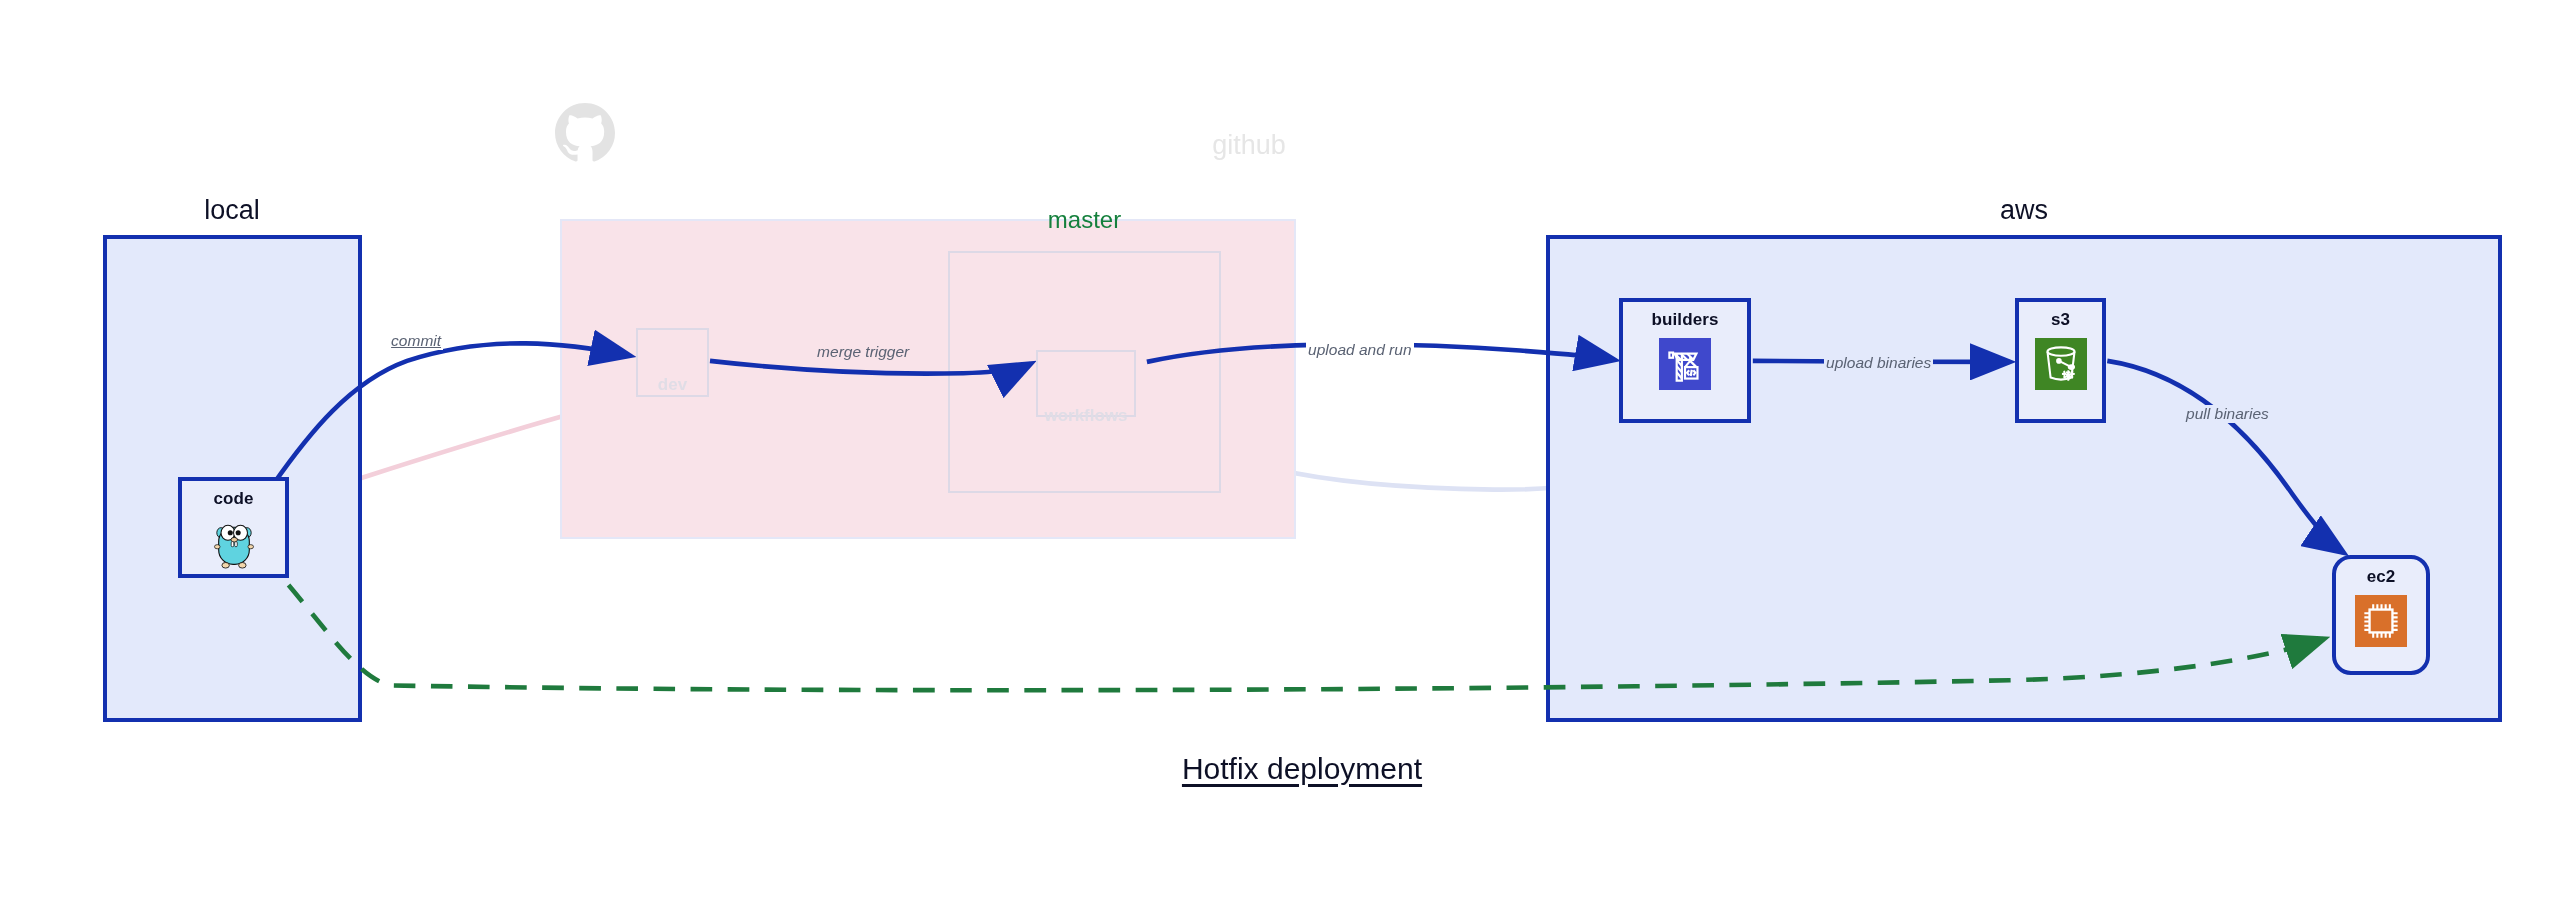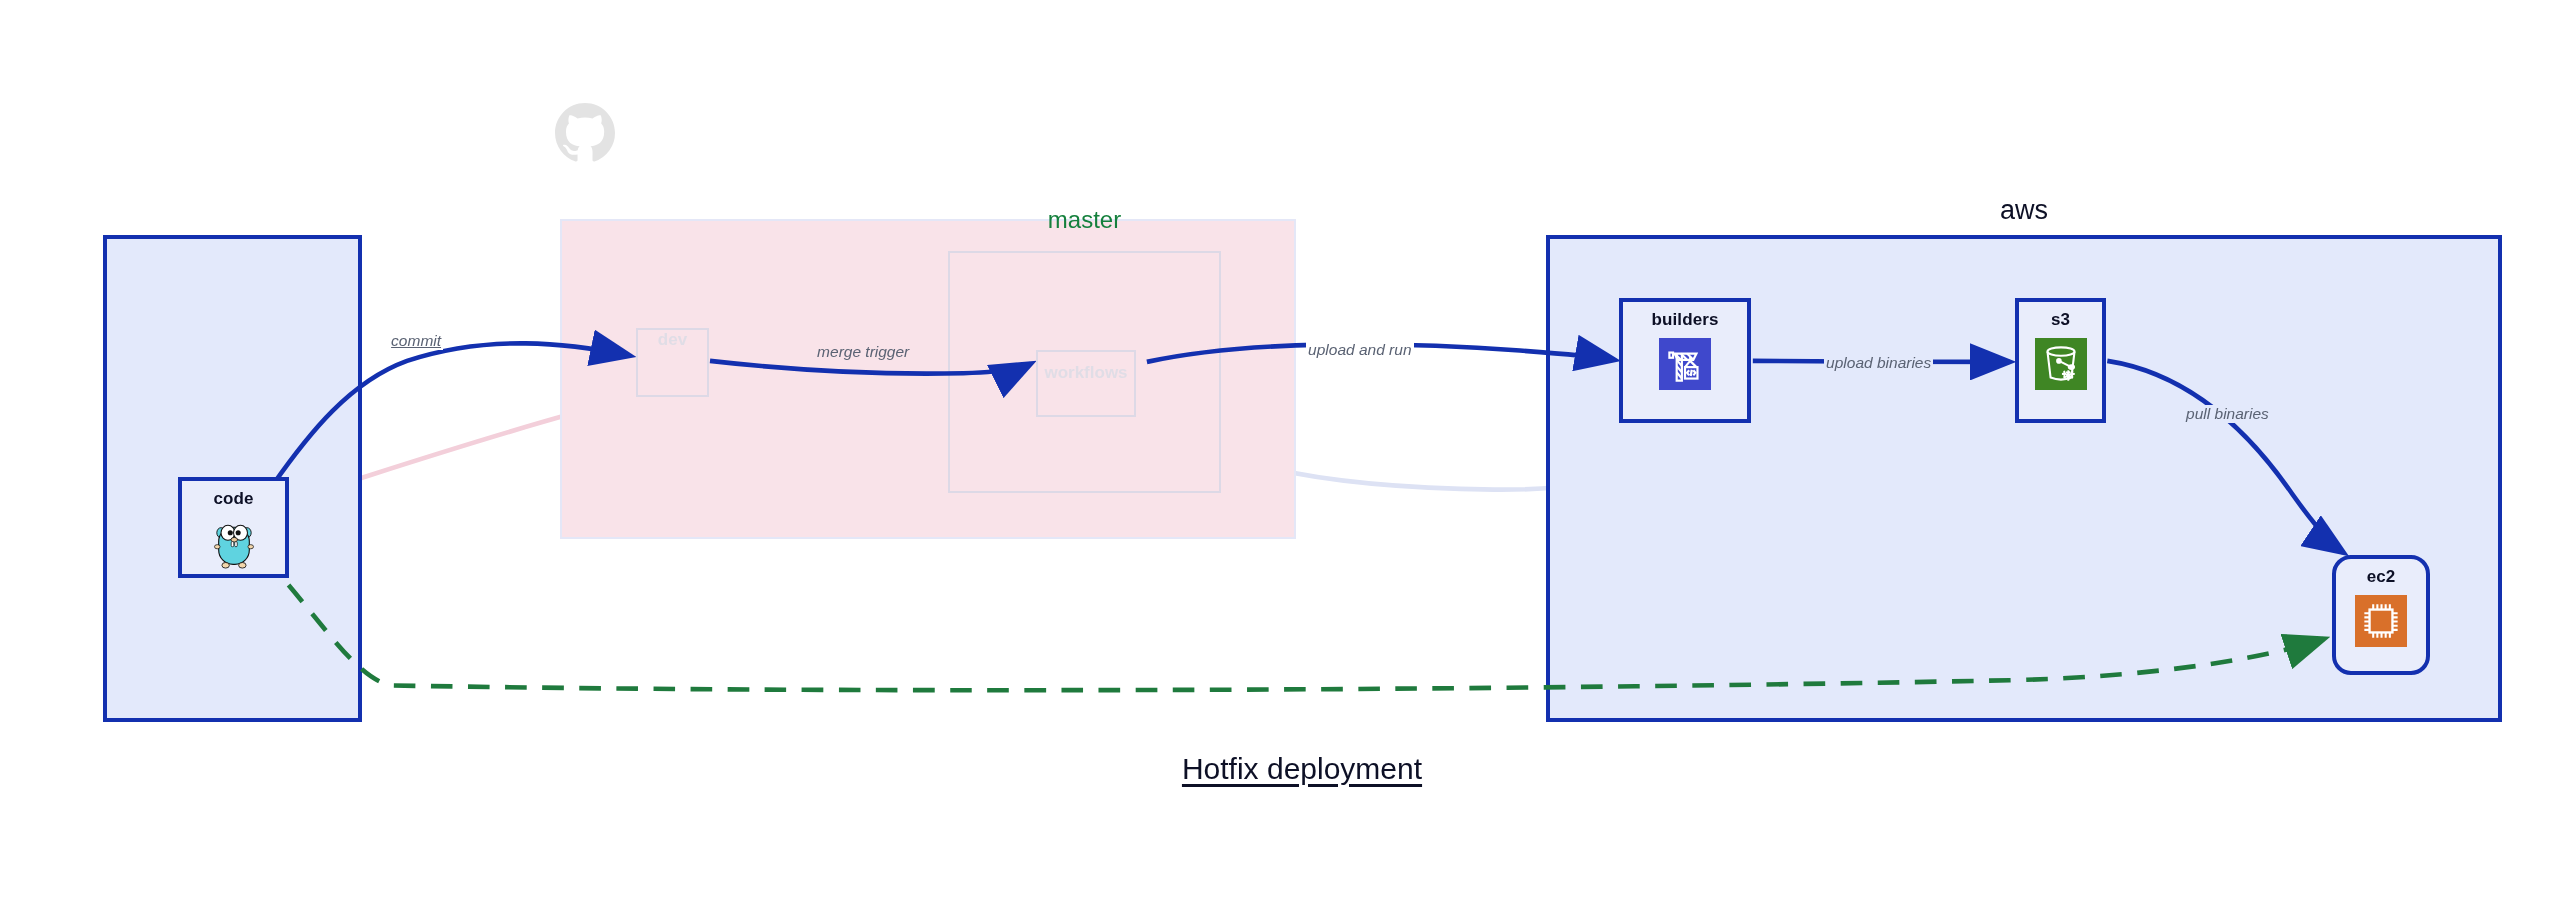--- a/index.html
+++ b/index.html
@@ -29,21 +29,21 @@
         font-family:"Liberation Sans",sans-serif;letter-spacing:0.1px;}
   .node .nicon{margin-top:8.2px;}
 
   .node-code{left:178px;top:477px;width:111px;height:101px;}
   .node-builders{left:1619px;top:298px;width:132px;height:125px;}
   .node-s3{left:2015px;top:298px;width:91px;height:125px;text-align:right;}
   .node-ec2{left:2332px;top:555px;width:98px;height:120px;border-radius:19px;}
 
   .ghost{position:absolute;box-sizing:border-box;z-index:4;
          background:transparent;border:2.1px solid #ddd9e6;
-         display:flex;align-items:flex-start;justify-content:center;}
+         display:flex;align-items:flex-end;justify-content:center;}
   .ghost .glabel{font-size:17px;font-weight:bold;color:#e0dde6;
          font-family:"Liberation Sans",sans-serif;}
   .node-dev{left:636px;top:328px;width:73px;height:69px;}
   .node-workflows{left:1036px;top:350px;width:100px;height:67px;}
   .node-workflows .glabel{transform:translateY(11.3px);}
 
   .octocat{position:absolute;left:555px;top:103px;width:60px;height:60px;z-index:3;}
 
   .edge-label{position:absolute;z-index:7;white-space:nowrap;
       font-family:"Liberation Sans",sans-serif;font-style:italic;
@@ -90,20 +90,22 @@
   <svg class="octocat" viewBox="0 0 16 16">
     <path fill="#e3e3e3" d="M8 0C3.58 0 0 3.58 0 8c0 3.54 2.29 6.53 5.47 7.59.4.07.55-.17.55-.38
     0-.19-.01-.82-.01-1.49-2.01.37-2.53-.49-2.69-.94-.09-.23-.48-.94-.82-1.13-.28-.15-.68-.52-.01-.53.63-.01
     1.08.58 1.23.82.72 1.21 1.87.87 2.33.66.07-.52.28-.87.51-1.07-1.78-.2-3.64-.89-3.64-3.95
     0-.87.31-1.59.82-2.15-.08-.2-.36-1.02.08-2.12 0 0 .67-.21 2.2.82.64-.18 1.32-.27 2-.27.68 0
     1.36.09 2 .27 1.53-1.04 2.2-.82 2.2-.82.44 1.1.16 1.92.08 2.12.51.56.82 1.27.82 2.15 0
     3.07-1.87 3.75-3.65 3.95.29.25.54.73.54 1.48 0 1.07-.01 1.93-.01 2.2 0 .21.15.46.55.38A8.01 8.01 0
     0 0 16 8c0-4.42-3.58-8-8-8z"></path>
   </svg>
 
+  <div class="cluster-label cl-local">local</div>
+  <div class="cluster-label cl-github">github</div>
   <div class="cluster-label cl-master">master</div>
   <div class="cluster-label cl-aws">aws</div>
 
   <div class="ghost node-dev">
     <span class="glabel">dev</span>
   </div>
   <div class="ghost node-workflows">
     <span class="glabel">workflows</span>
   </div>
 

